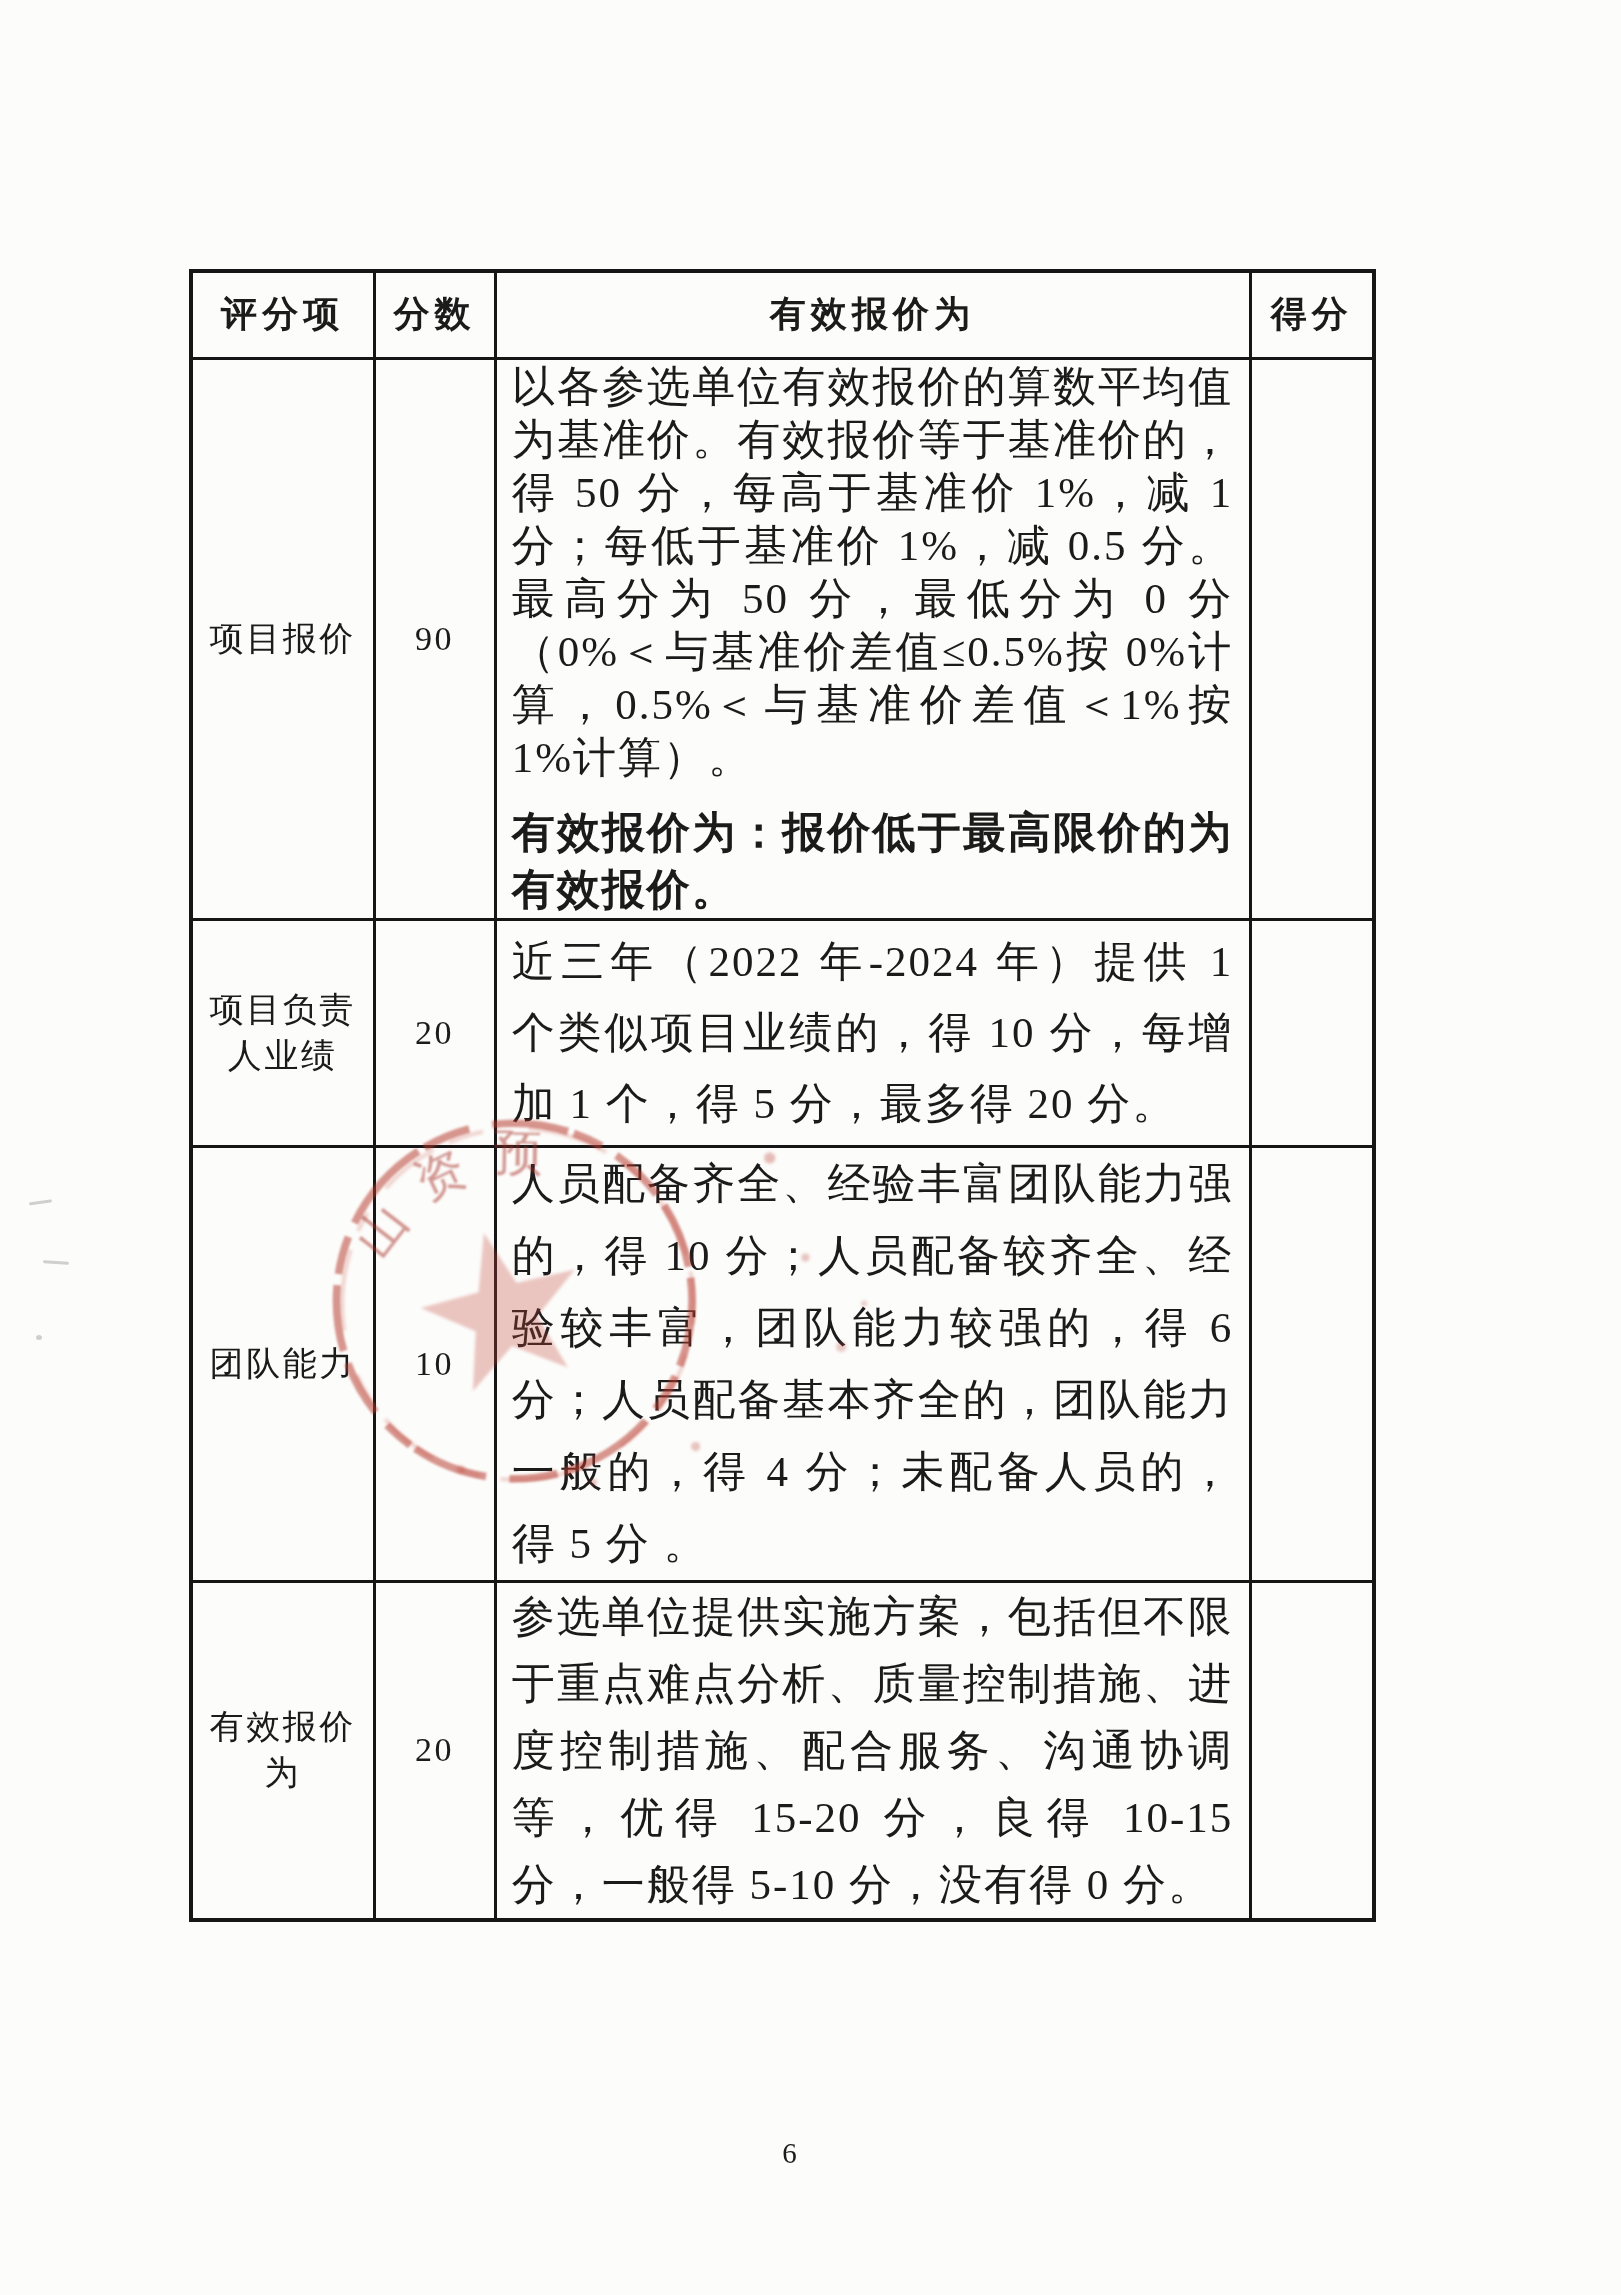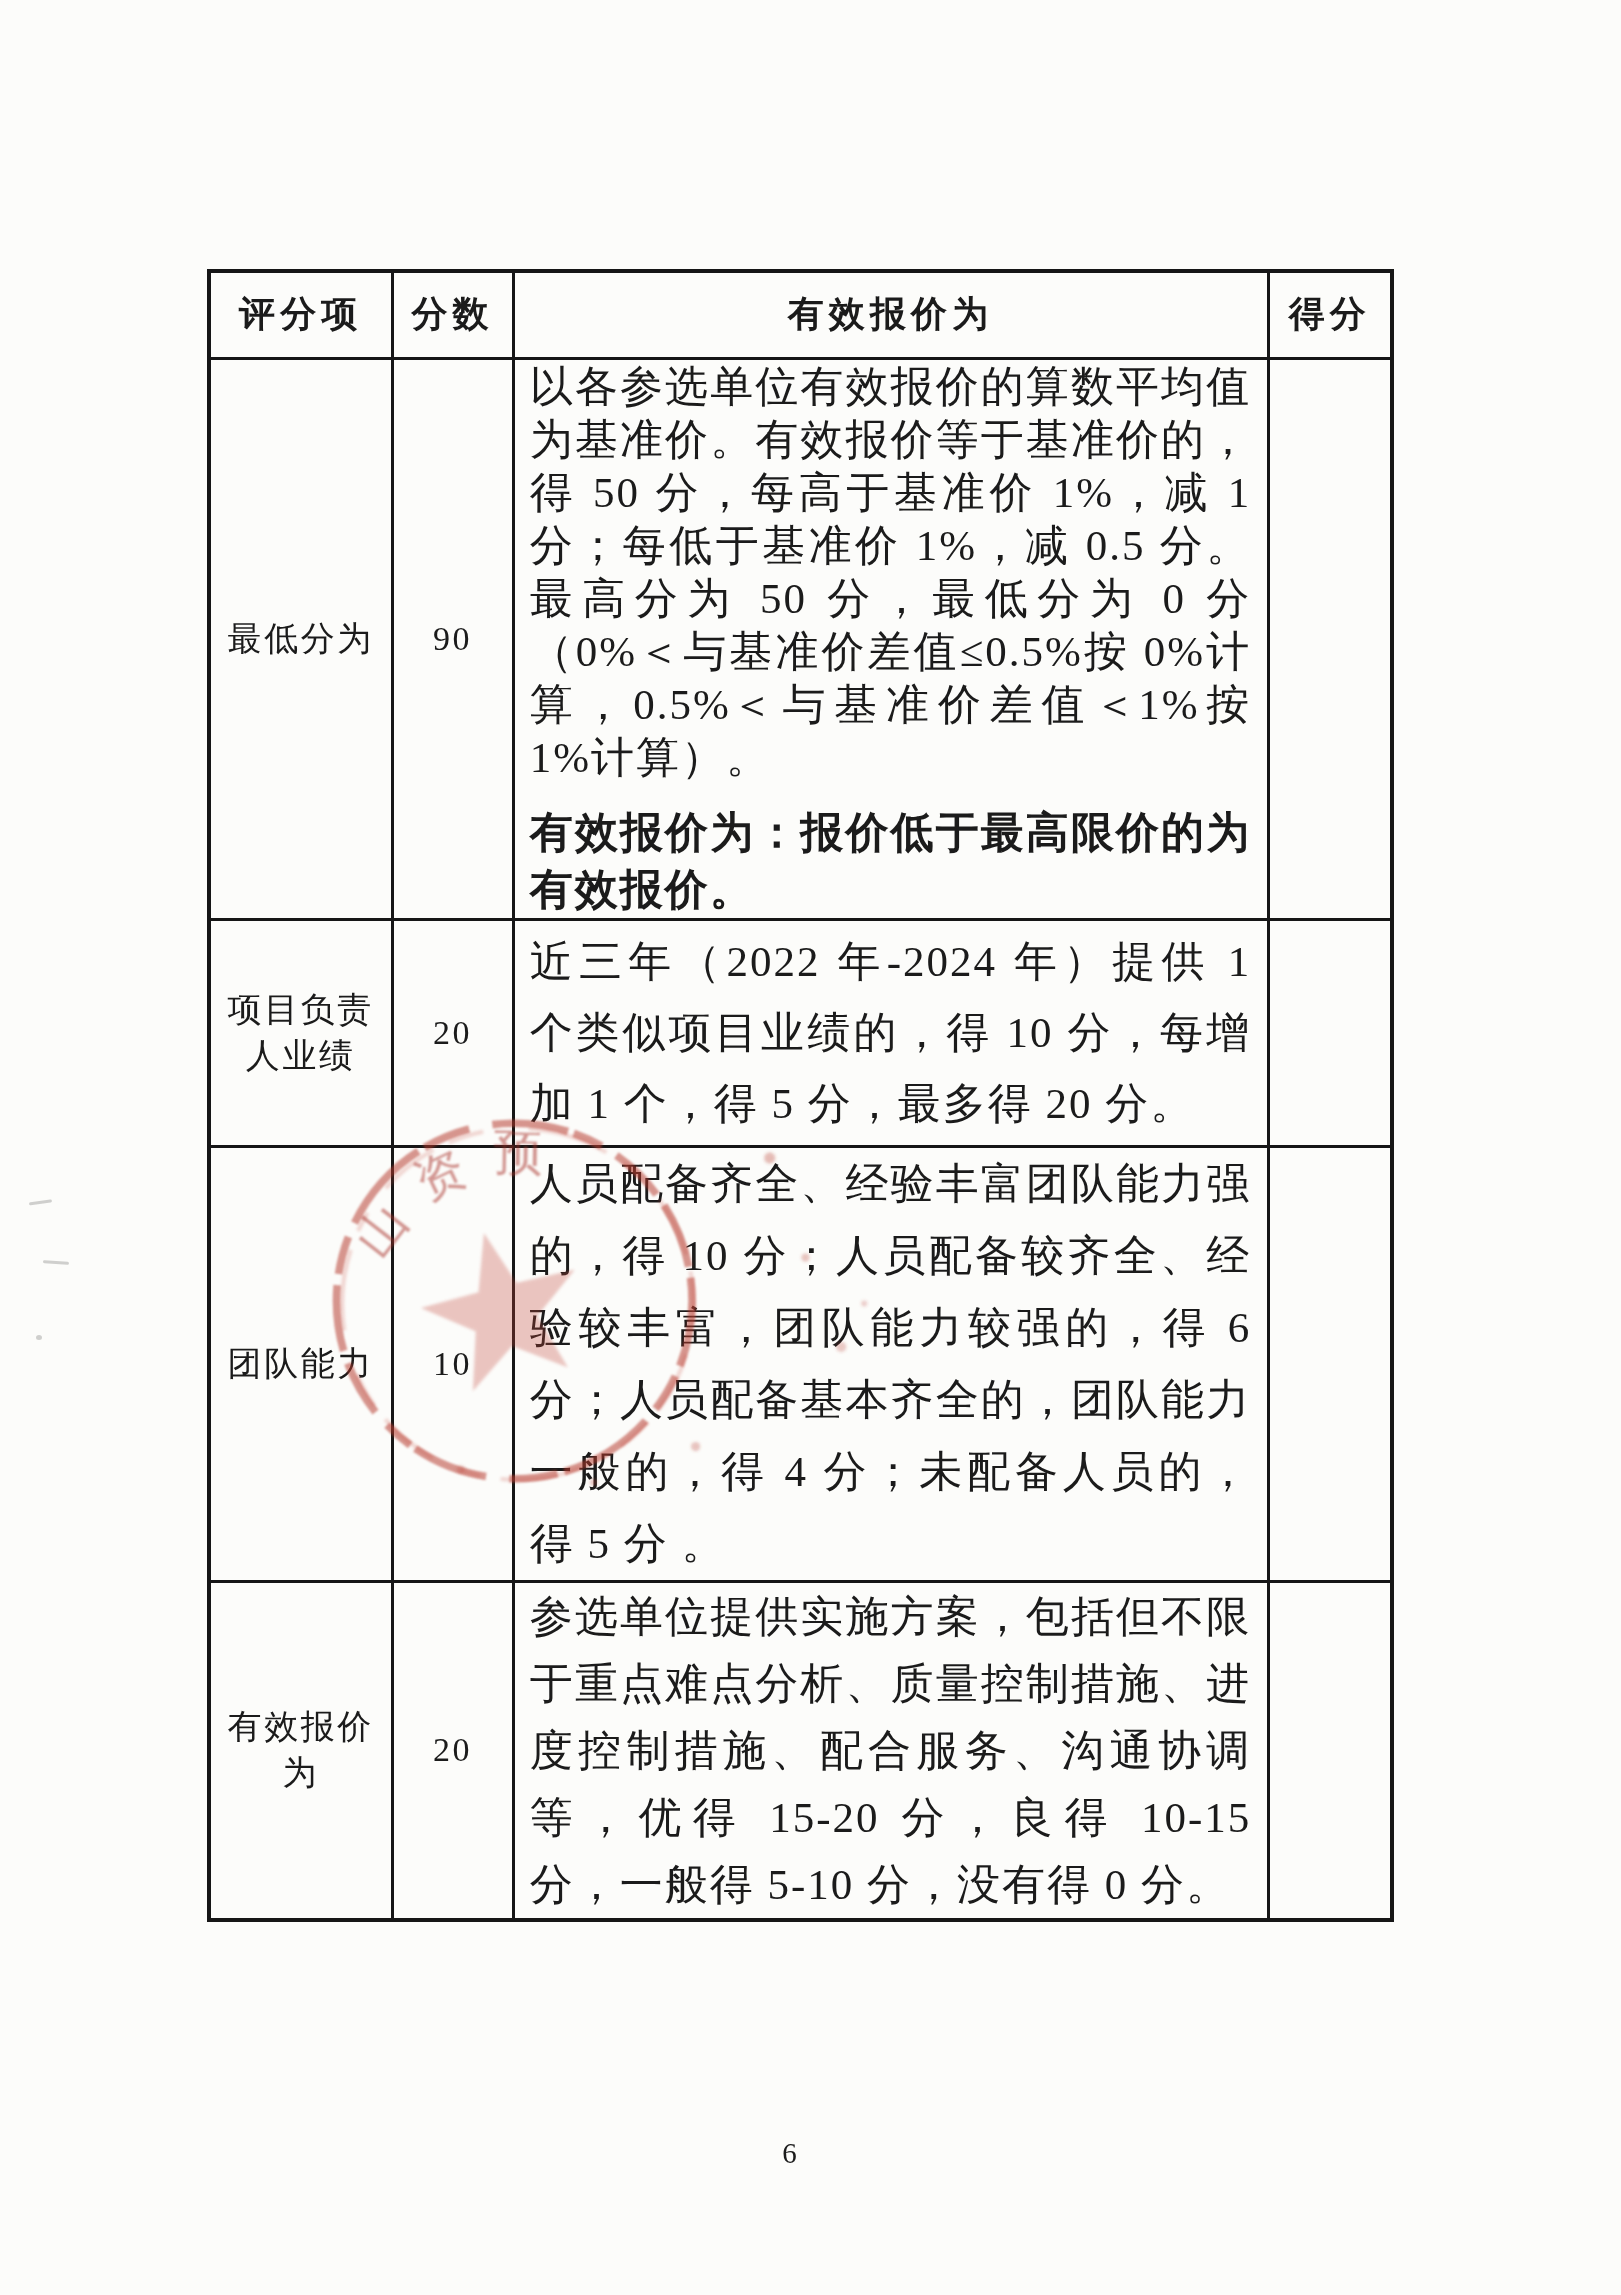--- a/index.html
+++ b/index.html
@@ -15,21 +15,21 @@
   .doc-title{
     position:absolute;
     left:629px; top:215px; width:327px;
     text-align:center;
     font-size:34px; font-weight:600;
     letter-spacing:5.1px;
     white-space:nowrap;
   }
   table.score-table{
     position:absolute;
-    left:207px; top:269px;
+    left:189px; top:269px;
     width:1183px;
     border-collapse:collapse;
     table-layout:fixed;
     background:transparent;
   }
   table.score-table, table.score-table td, table.score-table th{
     border:3.1px solid #161616;
   }
   table.score-table{ border-width:4.6px; }
   th{
@@ -91,21 +91,21 @@
     </colgroup>
     <tbody>
         <tr style="height:87px;">
       <th>评分项</th>
       <th>分数</th>
       <th>有效报价为</th>
       <th>得分</th>
     </tr>
 
     <tr class="r1" style="height:462px;">
-      <td class="cell-item">最低分为</td>
+      <td class="cell-item">项目报价</td>
       <td class="cell-score">90</td>
       <td class="cell-req">
         <p class="req-p1">以各参选单位有效报价的算数平均值为基准价。有效报价等于基准价的，得 50 分，每高于基准价 1%，减 1 分；每低于基准价 1%，减 0.5 分。最高分为 50 分，最低分为 0 分（0%＜与基准价差值≤0.5%按 0%计算，0.5%＜与基准价差值＜1%按 1%计算）。</p>
         <p class="req-p2">有效报价为：报价低于最高限价的为有效报价。</p>
       </td>
       <td></td>
     </tr>
 
     <tr class="r2" style="height:227px;">
       <td class="cell-item">项目负责人业绩</td>

